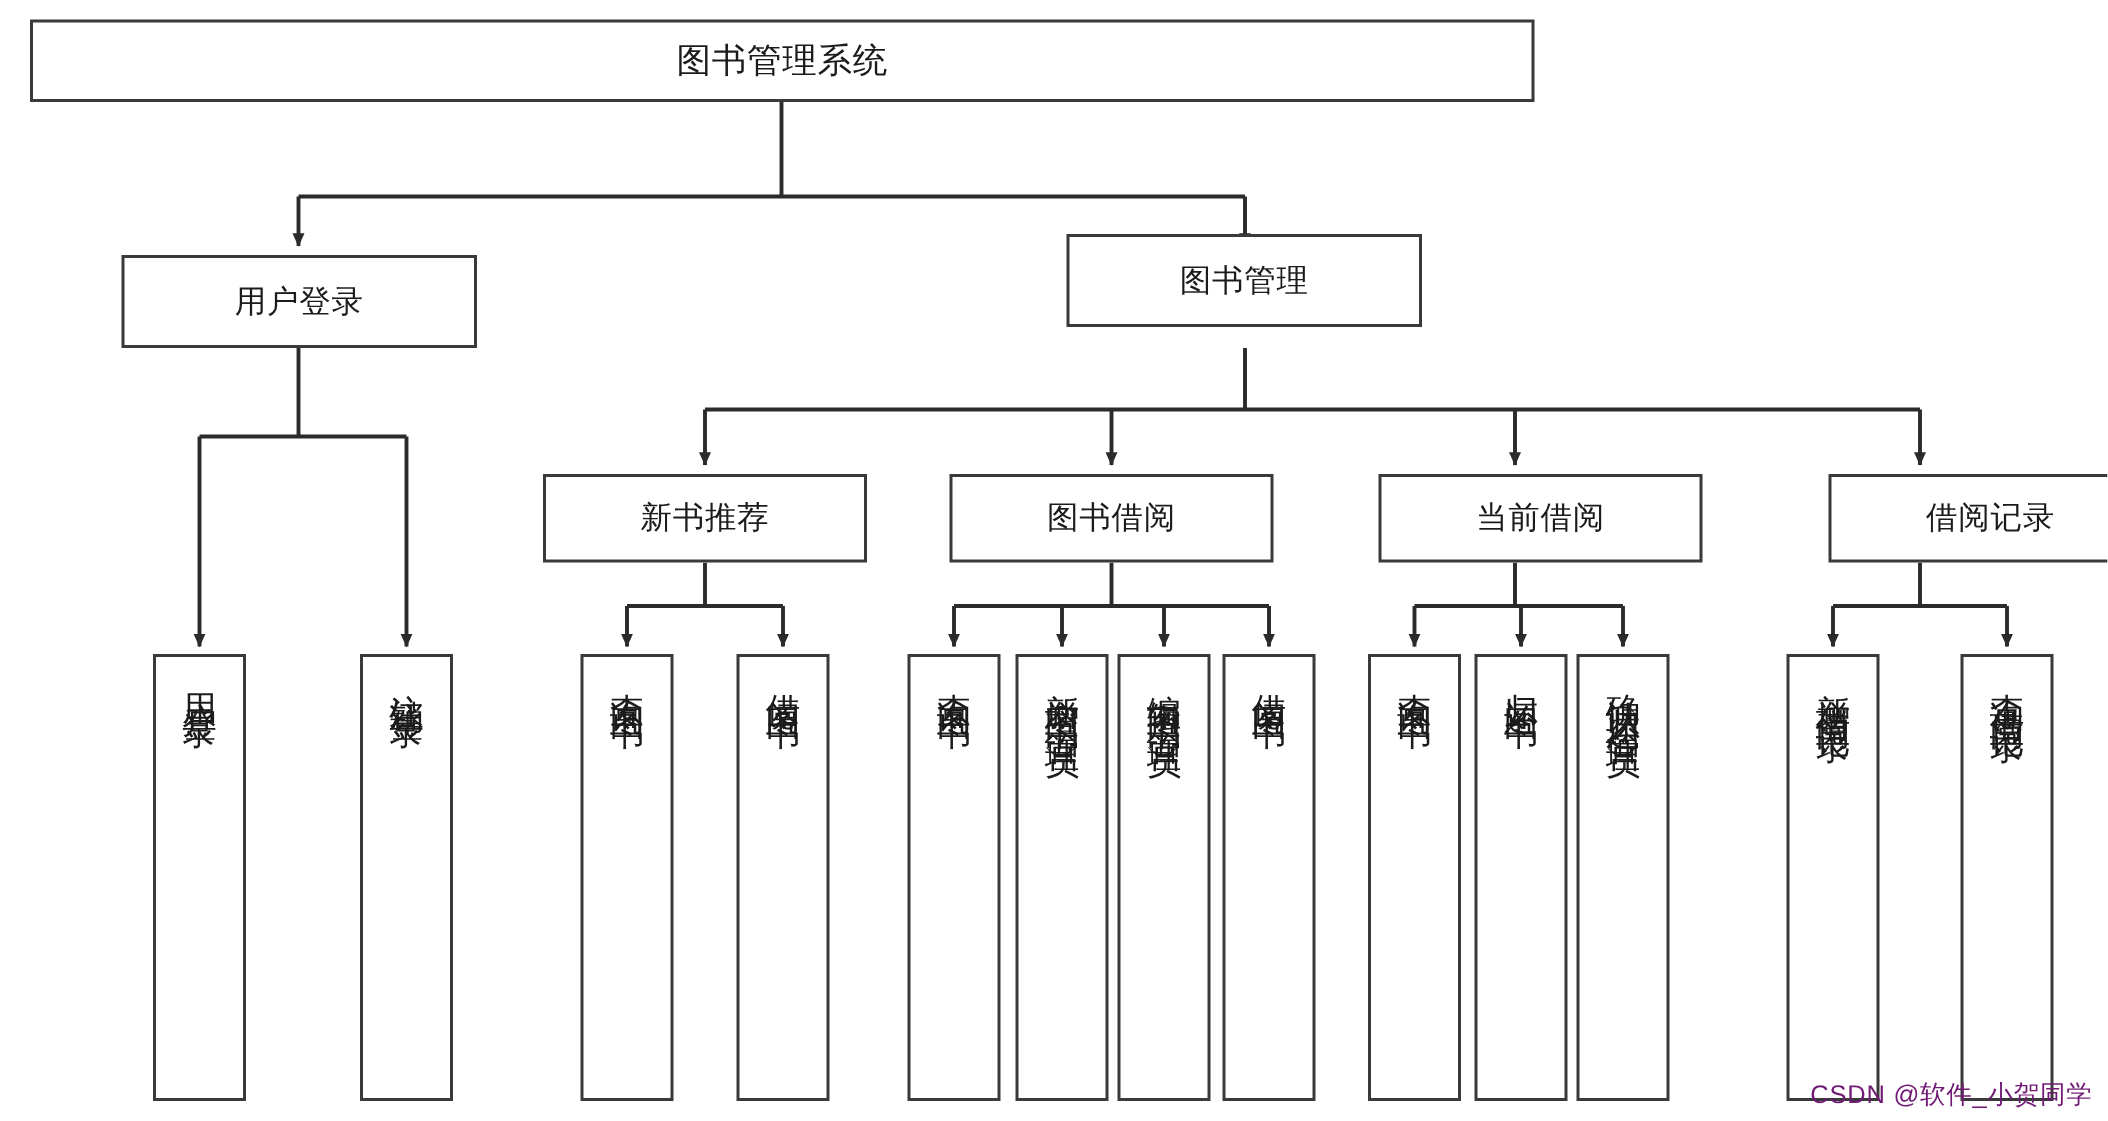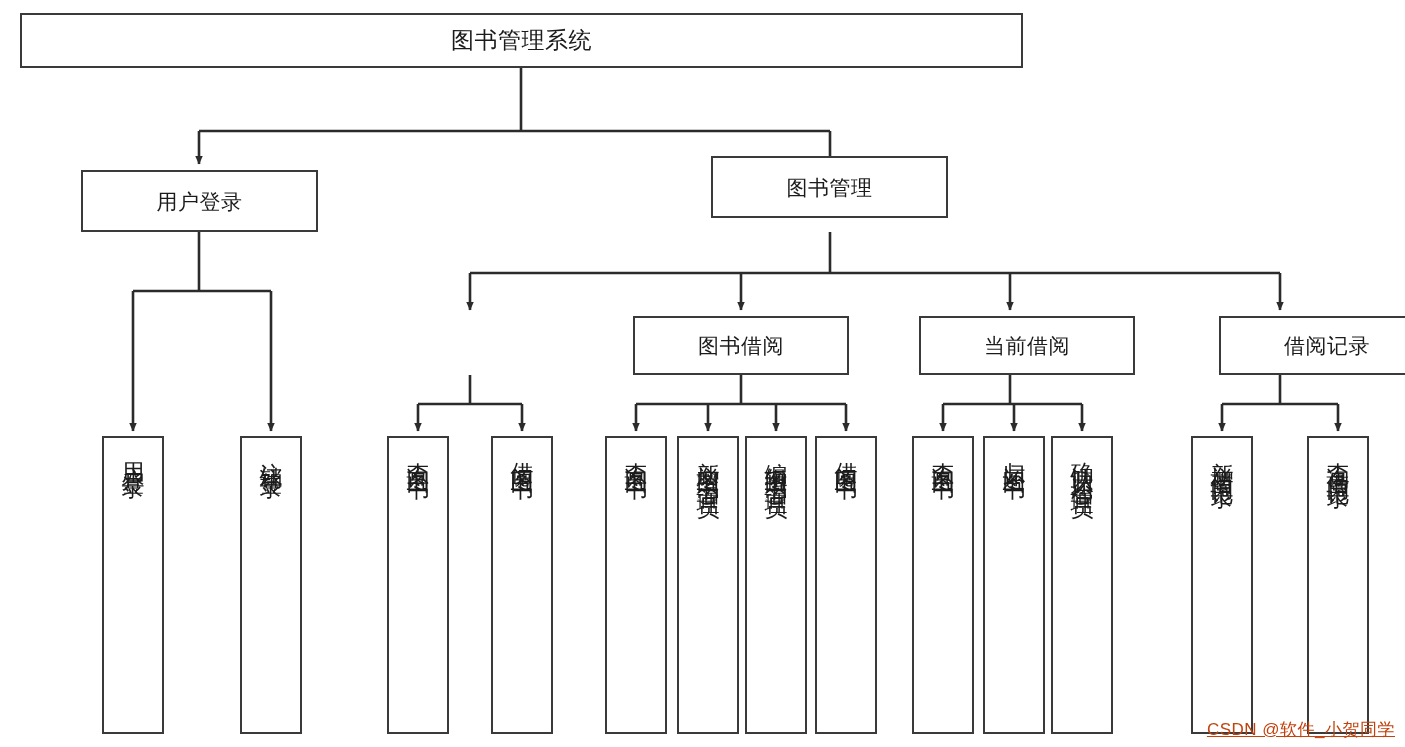--- a/index.html
+++ b/index.html
@@ -56,25 +56,24 @@
     line-height: 1.0;
   }
   #title-node .label {
     font-size: 23px;
   }
   #watermark {
     position: absolute;
     right: 10px;
     bottom: 6px;
     font-size: 17px;
-    color: #c2410c;
+    color: #701a75;
     letter-spacing: 0.5px;
     z-index: 3;
     white-space: nowrap;
-    text-decoration: underline;
   }
 </style>
 </head>
 <body>
 
 <div id="canvas">
 
   <svg id="edges" viewBox="0 0 1405 747" xmlns="http://www.w3.org/2000/svg">
     <defs>
       <marker id="arrow" markerWidth="10" markerHeight="10" refX="8.5" refY="4" orient="auto" markerUnits="userSpaceOnUse">
@@ -129,20 +128,23 @@
     <span class="label">图书管理系统</span>
   </div>
 
   <div class="node horiz" style="left:81px; top:170px; width:237px; height:62px;">
     <span class="label">用户登录</span>
   </div>
   <div class="node horiz" style="left:711px; top:156px; width:237px; height:62px;">
     <span class="label">图书管理</span>
   </div>
 
+  <div class="node horiz" style="left:362px; top:316px; width:216px; height:59px;">
+    <span class="label">新书推荐</span>
+  </div>
   <div class="node horiz" style="left:633px; top:316px; width:216px; height:59px;">
     <span class="label">图书借阅</span>
   </div>
   <div class="node horiz" style="left:903px; top:316px; width:216px; height:59px;margin-left:16px;">
     <span class="label">当前借阅</span>
   </div>
   <div class="node horiz" style="left:1172px; top:316px; width:216px; height:59px;margin-left:47px;">
     <span class="label">借阅记录</span>
   </div>
 

